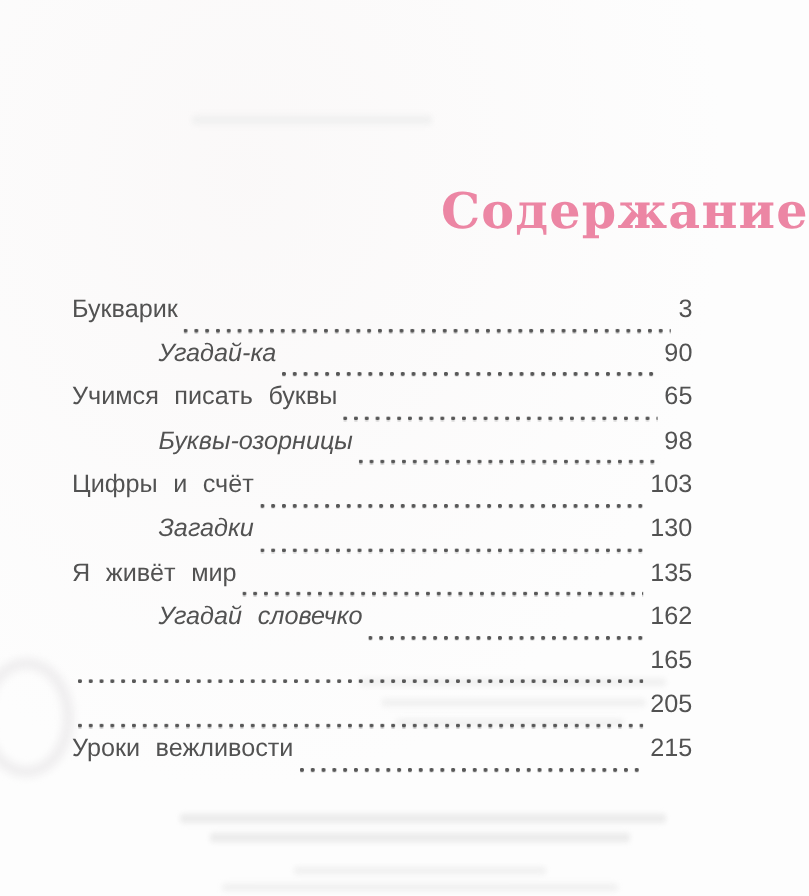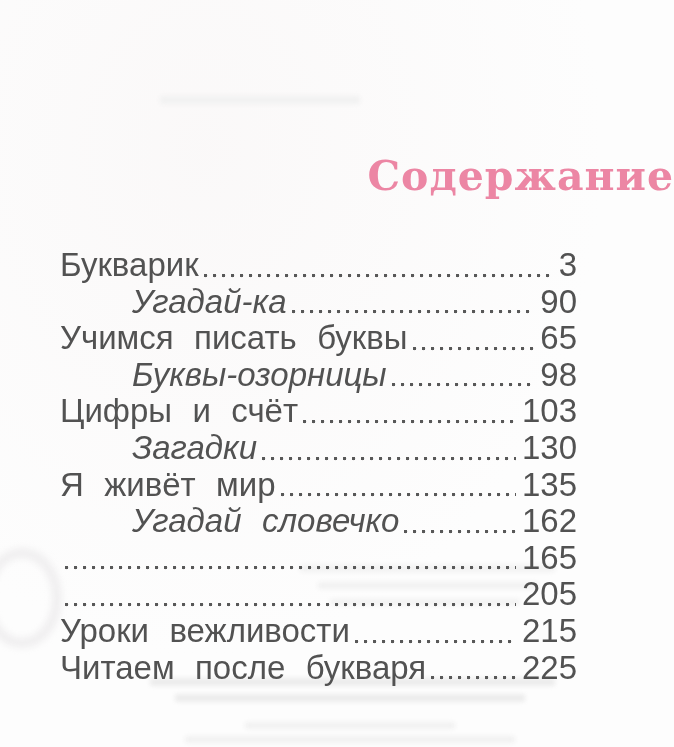--- a/index.html
+++ b/index.html
@@ -56,24 +56,24 @@
 
   
   .toc {
     position: absolute;
     top: 247px;
     left: 60px;
     right: 97px;
   }
   .row {
     display: flex;
-    align-items: center;
+    align-items: flex-start;
     height: 36.6px;
     color: #525252;
-    font-size: 33px;
+    font-size: 21px;
   }
   .row .label {
     white-space: nowrap;
     word-spacing: 0.34em;
     line-height: 1.05;
     flex: 0 0 auto;
   }
   .row.sub .label {
     font-style: italic;
     margin-left: 72px;
@@ -168,20 +168,15 @@
     <span class="leader"></span>
     <span class="pagenum">205</span>
   </div>
 
   <div class="row">
     <span class="label">Уроки вежливости</span>
     <span class="leader"></span>
     <span class="pagenum">215</span>
   </div>
 
-  <div class="row">
-    <span class="label">Читаем после букваря</span>
-    <span class="leader"></span>
-    <span class="pagenum">225</span>
-  </div>
 </div>
 
 </div>
 
 </body></html>

